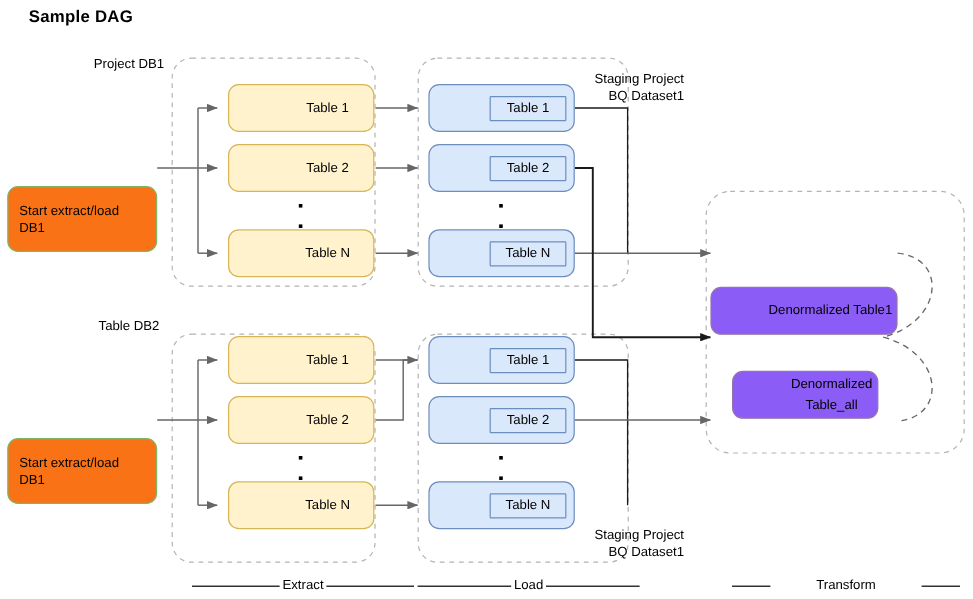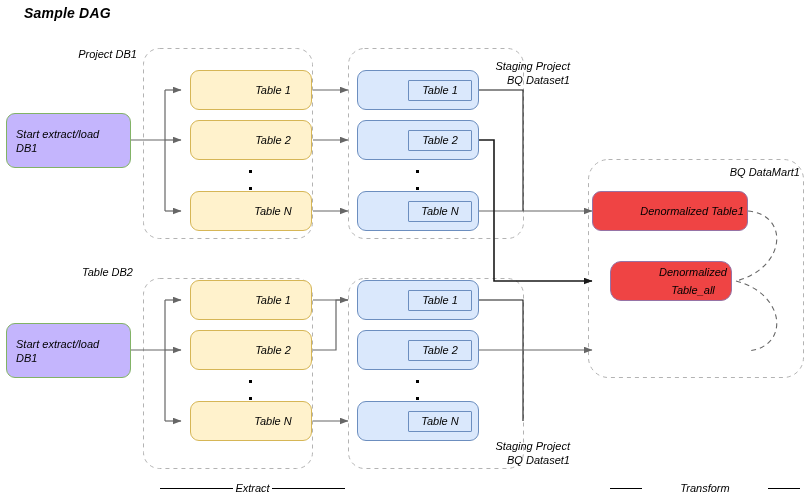--- a/index.html
+++ b/index.html
@@ -3,21 +3,21 @@
 <meta charset="utf-8">
 <style>
   html,body{margin:0;padding:0;}
   body{
     width:811px;height:499px;
     background:#ffffff;
     font-family:"Liberation Sans","DejaVu Sans",sans-serif;
     overflow:hidden;
     position:relative;
   }
-  #stage{position:absolute;left:0;top:0;width:751px;height:499px;font-style:italic;}
+  #stage{position:absolute;left:0;top:0;width:751px;height:499px;}
   #wires{position:absolute;left:0;top:0;width:811px;height:499px;pointer-events:none;}
 
   .title{
     position:absolute;left:24px;top:5px;
     font-size:14px;font-weight:bold;color:#000;
     letter-spacing:.2px;
   }
   .grp-label{
     position:absolute;font-size:11px;color:#000;
     text-align:center;white-space:nowrap;line-height:13px;
@@ -29,24 +29,24 @@
     display:flex;align-items:center;justify-content:center;
     font-size:11px;color:#000;text-align:right;
     border-radius:9px;border-width:1px;border-style:solid;
     line-height:14px;
     padding-left:44px;
   }
   .node.left-text{justify-content:flex-start;text-align:left;padding-left:9px;}
   .node.stack{flex-direction:column;justify-content:center;}
   .node.stack span{display:block;}
 
-  .n-green{background:#c4b5fd;border-color:#82b366;}
+  .n-green{background:#f97316;border-color:#82b366;margin-top:42px;}
   .n-yellow{background:#fff2cc;border-color:#d6b656;}
   .n-blue{background:#dae8fc;border-color:#6c8ebf;}
-  .n-purple{background:#ef4444;border-color:#9673a6;}
+  .n-purple{background:#8b5cf6;border-color:#9673a6;margin-top:48px;}
 
   .inner-box{
     box-sizing:border-box;
     border:1px solid #6c8ebf;
     background:#dae8fc;
     border-radius:1px;
     font-size:11px;color:#000;
     display:flex;align-items:center;justify-content:center;
     width:64px;height:21px;
   }
@@ -138,21 +138,20 @@
 
   <div class="grp-label" style="left:50px;top:48px;width:115px;">Project DB1</div>
   <div class="grp-label" style="left:50px;top:266px;width:115px;">Table DB2</div>
 
   <div class="grp-label right" style="left:418px;top:60px;width:152px;">Staging Project</div>
   <div class="grp-label right" style="left:418px;top:74px;width:152px;">BQ Dataset1</div>
 
   <div class="grp-label right" style="left:418px;top:440px;width:152px;">Staging Project</div>
   <div class="grp-label right" style="left:418px;top:454px;width:152px;">BQ Dataset1</div>
 
-  <div class="grp-label right" style="left:640px;top:166px;width:160px;">BQ DataMart1</div>
 
   <div class="node n-green left-text stack" style="left:6px;top:113px;width:125px;height:55px;align-items:flex-start;">
     <span>Start extract/load</span>
     <span>DB1</span>
   </div>
   <div class="node n-green left-text stack" style="left:6px;top:323px;width:125px;height:55px;align-items:flex-start;">
     <span>Start extract/load</span>
     <span>DB1</span>
   </div>
 
@@ -195,30 +194,35 @@
   <div class="node n-blue" style="left:357px;top:401px;width:122px;height:40px;">
     <div class="inner-box">Table N</div>
   </div>
   <div class="dots" style="left:416px;top:373px;">
     <i></i>
       <i></i>
   </div>
 
   <div class="node n-purple" style="left:592px;top:191px;width:156px;height:40px;">Denormalized Table1</div>
 
-  <div class="node n-purple stack" style="left:610px;top:261px;width:122px;height:40px;border-radius:11px;">
+  <div class="node n-purple stack" style="left:610px;top:261px;width:122px;height:40px;">
     <span>Denormalized</span>
     <span style="margin-top:4px;">Table_all</span>
   </div>
 
 
   <div class="phase" style="left:160px;top:482px;width:185px;">
     <div class="bar"></div>
     <div class="txt">Extract</div>
     <div class="bar"></div>
   </div>
+  <div class="phase" style="left:348px;top:482px;width:185px;">
+    <div class="bar"></div>
+    <div class="txt">Load</div>
+    <div class="bar"></div>
+  </div>
   <div class="phase" style="left:610px;top:482px;width:190px;gap:36px;">
     <div class="bar"></div>
     <div class="txt">Transform</div>
     <div class="bar"></div>
   </div>
 
 </div>
 
 </body></html>

